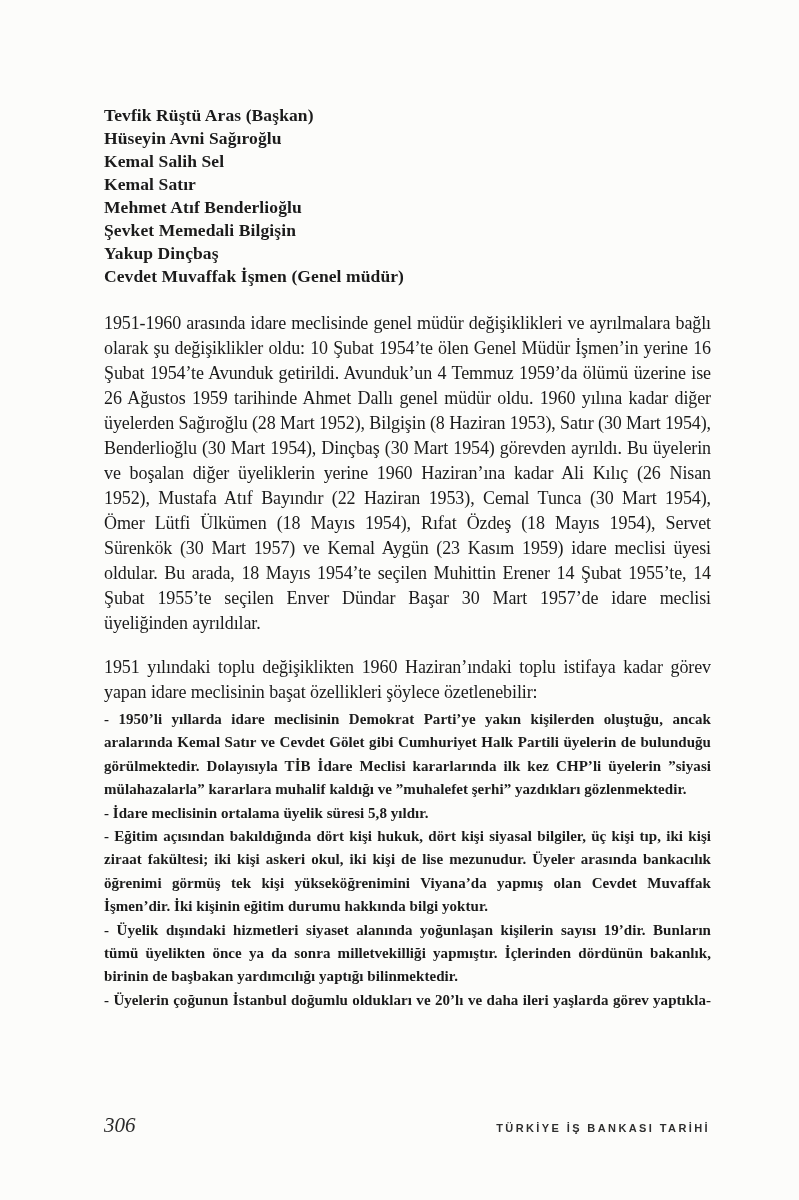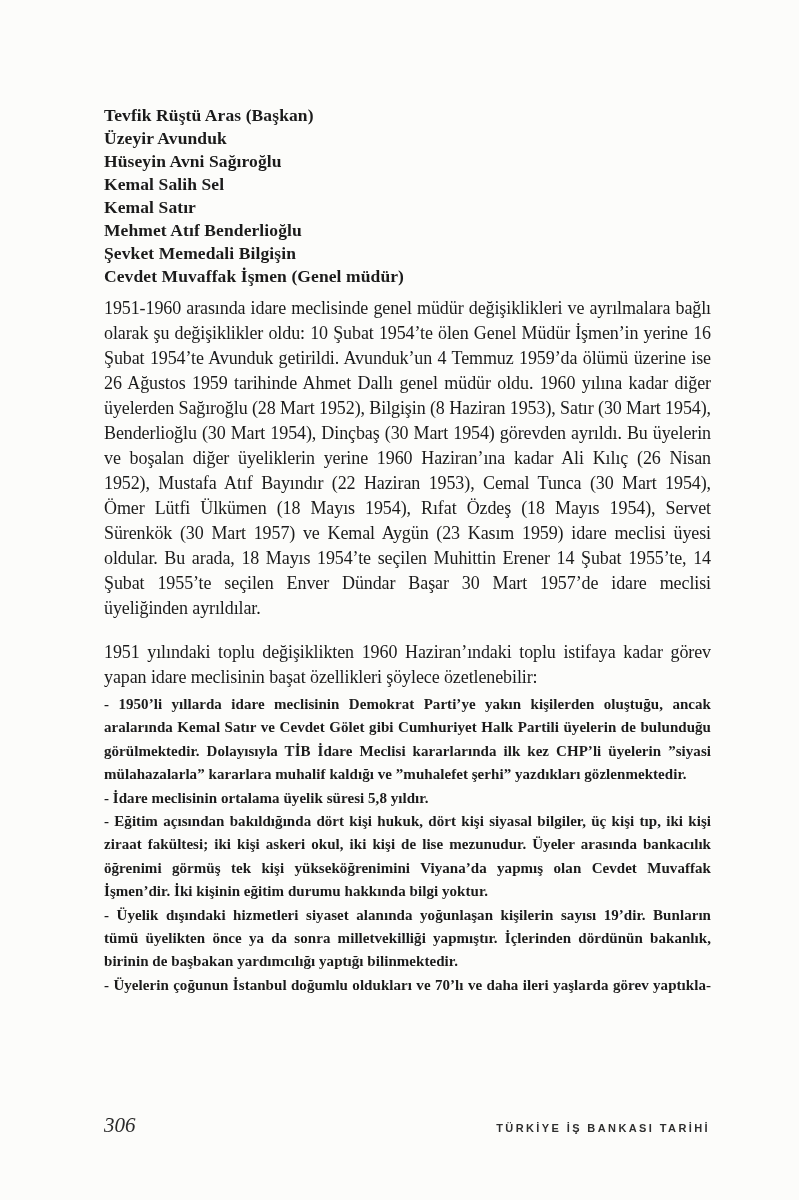--- a/index.html
+++ b/index.html
@@ -27,21 +27,21 @@
     font-size: 17.5px;
     line-height: 23px;
     letter-spacing: 0.1px;
   }
   .body-para {
     font-size: 18px;
     line-height: 25px;
     text-align: justify;
     letter-spacing: -0.1px;
   }
-  .para1 { margin-top: 8px; }
+  .para1 { margin-top: 23px; }
   .para2 { margin-top: 19px; }
   .bullets {
     margin-top: 3px;
     font-weight: bold;
     font-size: 15px;
     line-height: 23.4px;
     text-align: justify;
     letter-spacing: 0.05px;
   }
   .bullet { text-align: justify; }
@@ -71,38 +71,38 @@
   }
 </style>
 </head>
 <body>
 
 <div class="page">
   <div class="content">
 
     <div class="names">
       <div>Tevfik Rüştü Aras (Başkan)</div>
-      <div>Üzeyir Avunduk</div>
       <div>Hüseyin Avni Sağıroğlu</div>
       <div>Kemal Salih Sel</div>
       <div>Kemal Satır</div>
       <div>Mehmet Atıf Benderlioğlu</div>
       <div>Şevket Memedali Bilgişin</div>
+      <div>Yakup Dinçbaş</div>
       <div>Cevdet Muvaffak İşmen (Genel müdür)</div>
     </div>
 
     <p class="body-para para1">1951-1960 arasında idare meclisinde genel müdür değişiklikleri ve ayrılmalara bağlı olarak şu değişiklikler oldu: 10 Şubat 1954’te ölen Genel Müdür İşmen’in yerine 16 Şubat 1954’te Avunduk getirildi. Avunduk’un 4 Temmuz 1959’da ölümü üzerine ise 26 Ağustos 1959 tarihinde Ahmet Dallı genel müdür oldu. 1960 yılına kadar diğer üyelerden Sağıroğlu (28 Mart 1952), Bilgişin (8 Haziran 1953), Satır (30 Mart 1954), Benderlioğlu (30 Mart 1954), Dinçbaş (30 Mart 1954) görevden ayrıldı. Bu üyelerin ve boşalan diğer üyeliklerin yerine 1960 Haziran’ına kadar Ali Kılıç (26 Nisan 1952), Mustafa Atıf Bayındır (22 Haziran 1953), Cemal Tunca (30 Mart 1954), Ömer Lütfi Ülkümen (18 Mayıs 1954), Rıfat Özdeş (18 Mayıs 1954), Servet Sürenkök (30 Mart 1957) ve Kemal Aygün (23 Kasım 1959) idare meclisi üyesi oldular. Bu arada, 18 Mayıs 1954’te seçilen Muhittin Erener 14 Şubat 1955’te, 14 Şubat 1955’te seçilen Enver Dündar Başar 30 Mart 1957’de idare meclisi üyeliğinden ayrıldılar.</p>
     <p class="body-para para2">1951 yılındaki toplu değişiklikten 1960 Haziran’ındaki toplu istifaya kadar görev yapan idare meclisinin başat özellikleri şöylece özetlenebilir:</p>
 
     <div class="bullets">
       <p class="bullet">- 1950’li yıllarda idare meclisinin Demokrat Parti’ye yakın kişilerden oluştuğu, ancak aralarında Kemal Satır ve Cevdet Gölet gibi Cumhuriyet Halk Partili üyelerin de bulunduğu görülmektedir. Dolayısıyla TİB İdare Meclisi kararlarında ilk kez CHP’li üyelerin ”siyasi mülahazalarla” kararlara muhalif kaldığı ve ”muhalefet şerhi” yazdıkları gözlenmektedir.</p>
       <p class="bullet">- İdare meclisinin ortalama üyelik süresi 5,8 yıldır.</p>
       <p class="bullet">- Eğitim açısından bakıldığında dört kişi hukuk, dört kişi siyasal bilgiler, üç kişi tıp, iki kişi ziraat fakültesi; iki kişi askeri okul, iki kişi de lise mezunudur. Üyeler arasında bankacılık öğrenimi görmüş tek kişi yükseköğrenimini Viyana’da yapmış olan Cevdet Muvaffak İşmen’dir. İki kişinin eğitim durumu hakkında bilgi yoktur.</p>
       <p class="bullet">- Üyelik dışındaki hizmetleri siyaset alanında yoğunlaşan kişilerin sayısı 19’dir. Bunların tümü üyelikten önce ya da sonra milletvekilliği yapmıştır. İçlerinden dördünün bakanlık, birinin de başbakan yardımcılığı yaptığı bilinmektedir.</p>
-      <p class="bullet continued">- Üyelerin çoğunun İstanbul doğumlu oldukları ve 70’lı ve daha ileri yaşlarda görev yaptıkla-</p>
+      <p class="bullet continued">- Üyelerin çoğunun İstanbul doğumlu oldukları ve 20’lı ve daha ileri yaşlarda görev yaptıkla-</p>
     </div>
 
   </div>
 
   <div class="footer">
     <span class="page-num">306</span>
     <span class="running-title">TÜRKİYE İŞ BANKASI TARİHİ</span>
   </div>
 </div>
 

